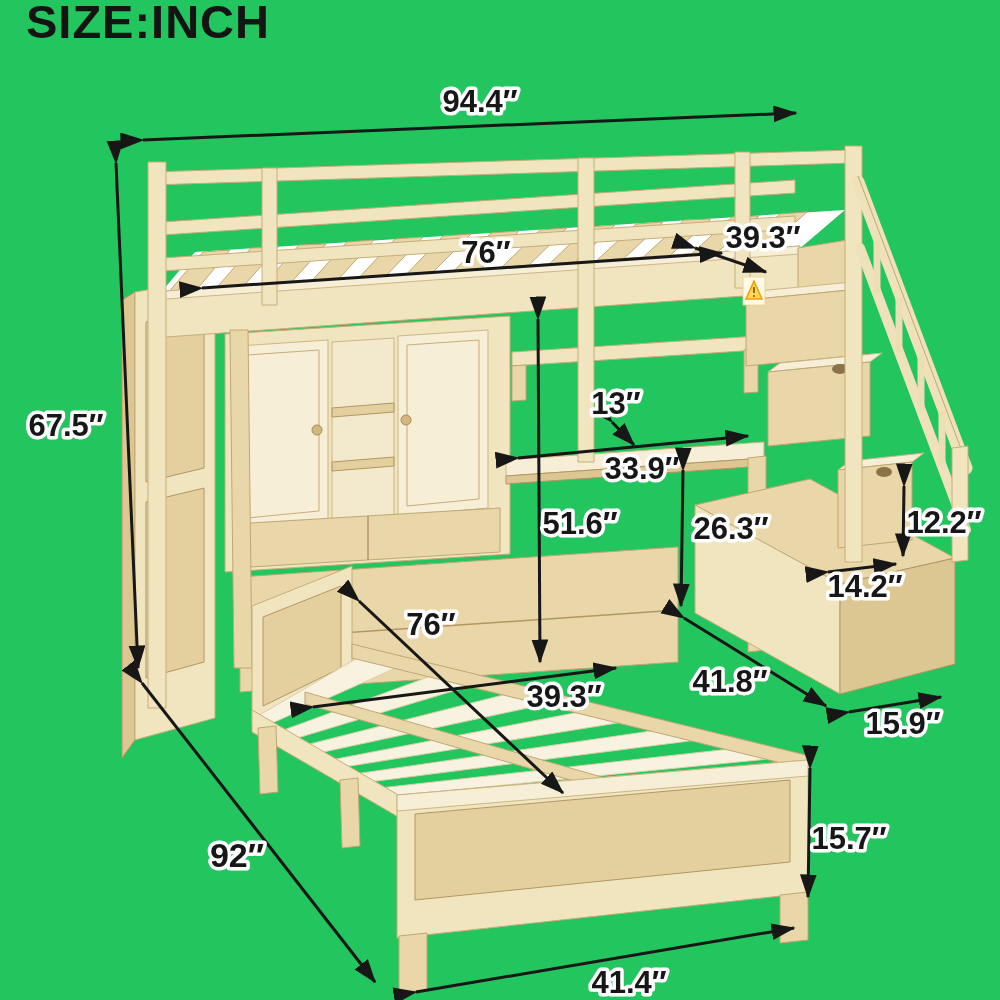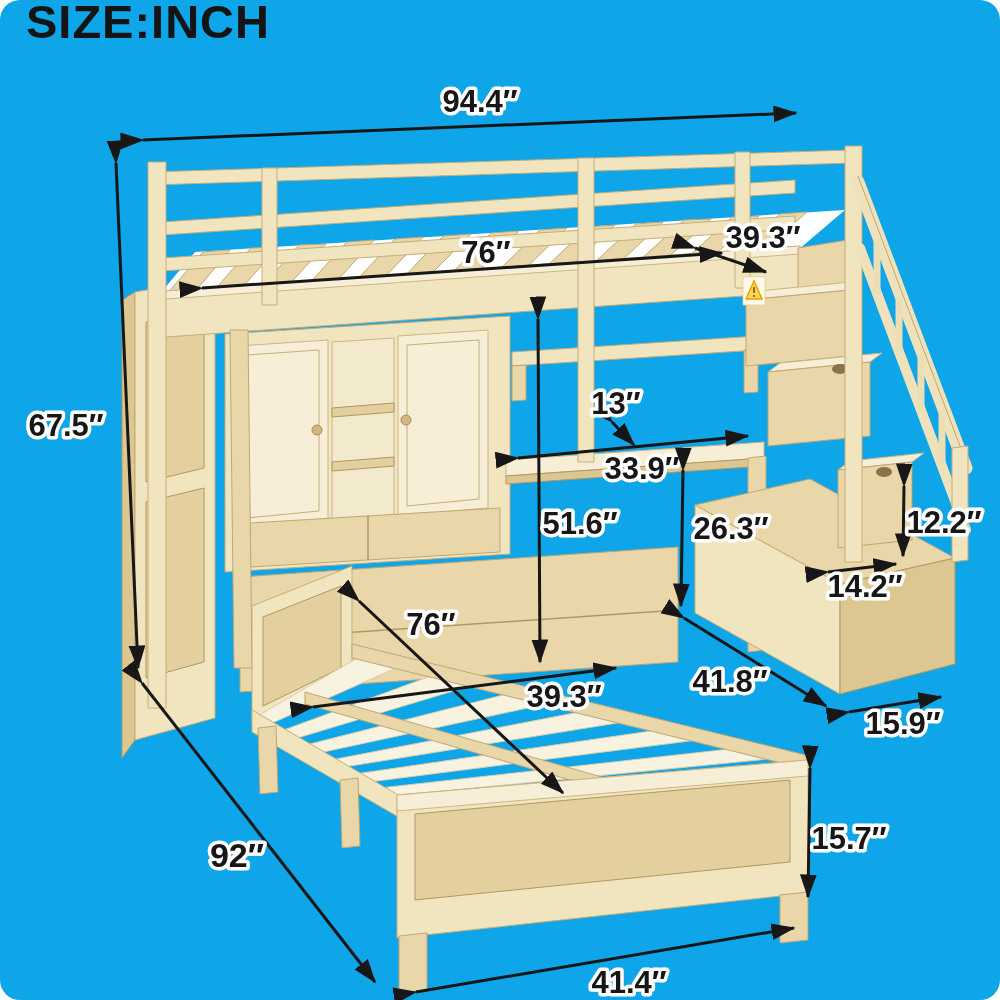--- a/index.html
+++ b/index.html
@@ -1,17 +1,17 @@
 <!DOCTYPE html>
 <html><head>
 <meta charset="utf-8">
 <style>
   html,body{margin:0;padding:0;background:#ffffff;}
-  .stage{position:relative;width:1000px;height:1000px;background:#0ea5e9;overflow:hidden;
-         font-family:"Liberation Sans",sans-serif;border-radius:20px;}
+  .stage{position:relative;width:1000px;height:1000px;background:#22c55e;overflow:hidden;
+         font-family:"Liberation Sans",sans-serif;}
   .title{position:absolute;left:26px;top:-6px;font-size:47px;font-weight:bold;
          color:#141414;letter-spacing:1px;}
   svg{position:absolute;left:0;top:0;}
 
   
   .wa{fill:#f1e5bf;stroke:#c6ad79;stroke-width:1;}          
   .wb{fill:#e9d7a9;stroke:#c0a674;stroke-width:1;}          
   .wc{fill:#dcc792;stroke:#b29663;stroke-width:1;}          
   .wd{fill:#f6eed6;stroke:#cdb683;stroke-width:1;}          
   .wi{fill:#f3e9cc;stroke:#cdb683;stroke-width:1;}          

